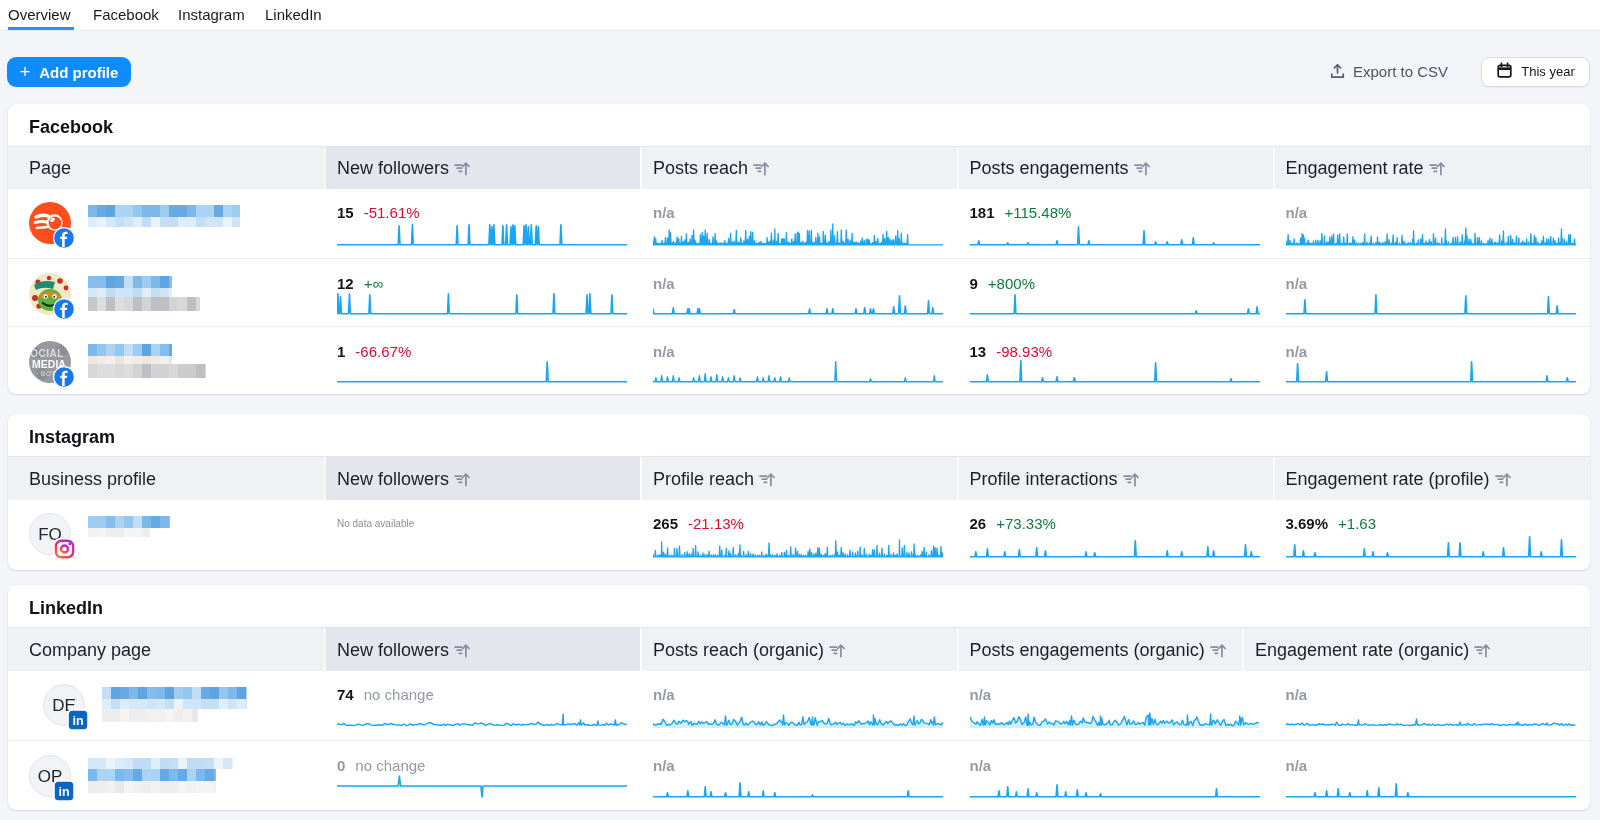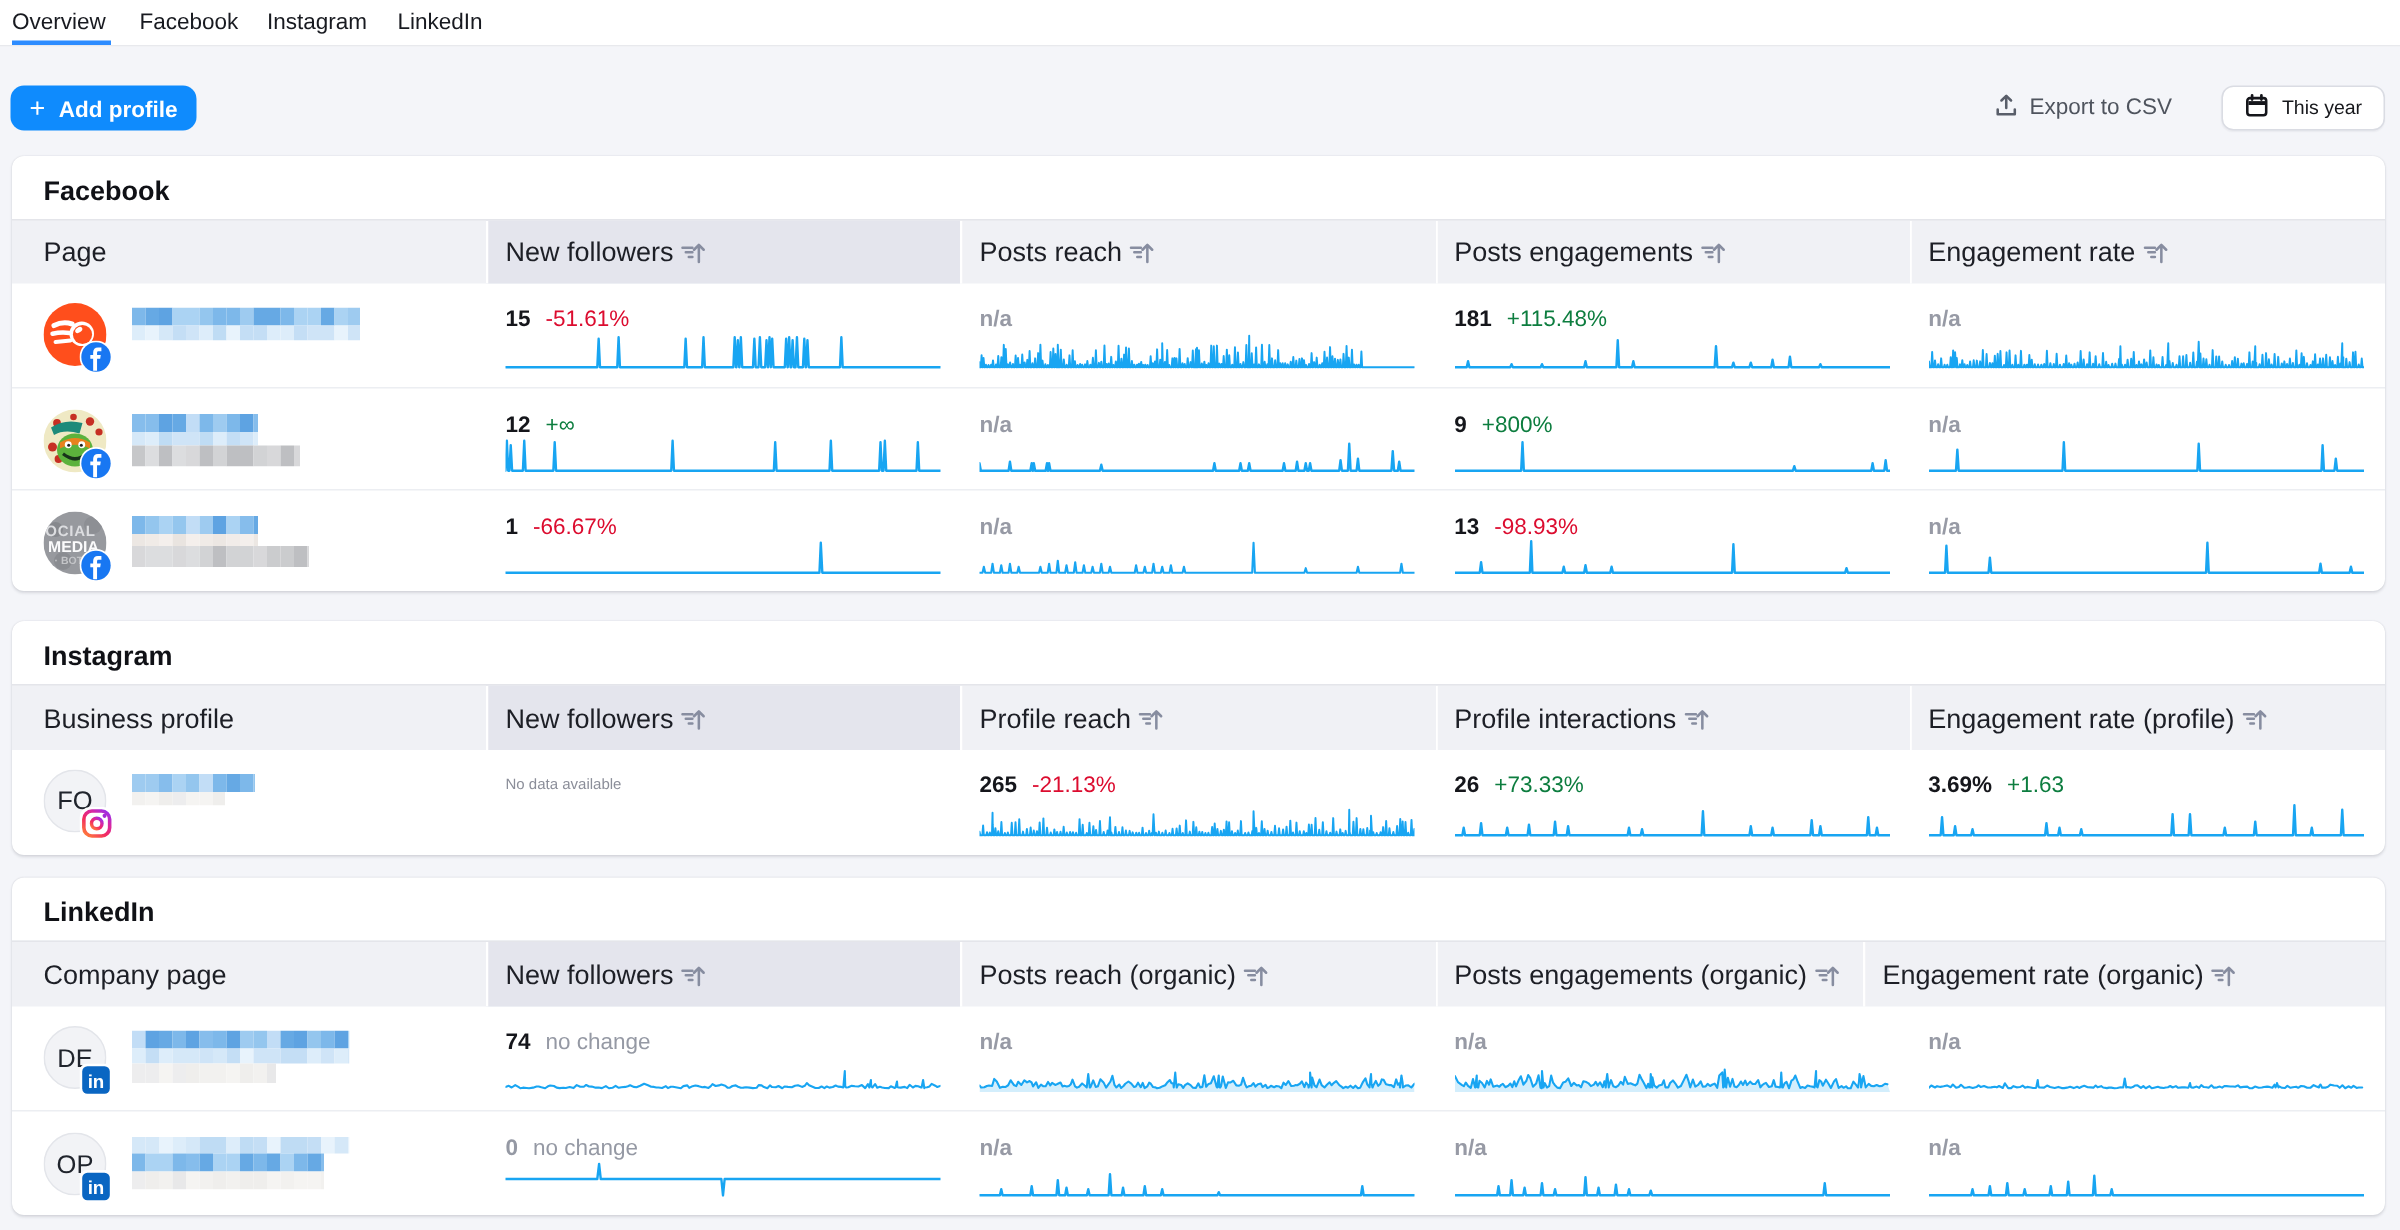--- a/index.html
+++ b/index.html
@@ -499,21 +499,21 @@
           </svg></span>
       </div>
       <div class="hcell vdiv" style="left:1234px;width:317.5px;">
         <span class="lbl">Engagement rate (organic)<svg width="18" height="17" viewBox="0 0 18 17" style="vertical-align:-3.5px;margin-left:4px">
             <path d="M8.6 5.1 h-6.6 M8.6 8.2 h-4.4 M8.6 11.3 h-2.4" stroke="#878da0" stroke-width="1.7" stroke-linecap="round"></path>
             <path d="M12.9 14.6 L12.9 3.4 M9.7 6.5 L12.9 3.2 L16.1 6.5" stroke="#878da0" stroke-width="1.7" fill="none" stroke-linecap="round" stroke-linejoin="round"></path>
           </svg></span>
       </div>
     </div>
     <div class="row" style="top:85px;height:70px;">
-      <div class="cell" style="left:0px;width:316px;">
+      <div class="cell" style="left:14px;width:316px;">
         <div class="avatar"><svg width="42" height="42">
             <circle cx="21" cy="21" r="20.5" fill="#f2f3f6" stroke="#e3e5ea" stroke-width="1"></circle>
             <text x="21" y="27" font-family="Liberation Sans,sans-serif" font-size="17" fill="#20242c" text-anchor="middle">DE</text>
           </svg><div class="badge"><svg width="22" height="22">
               <rect x="0" y="0" width="22" height="22" rx="5" fill="#fff"></rect>
               <rect x="1.8" y="1.8" width="18.4" height="18.4" rx="3.5" fill="#0a66c2"></rect>
               <text x="11" y="16.2" font-family="Liberation Sans,sans-serif" font-size="12.5" font-weight="bold" fill="#fff" text-anchor="middle">in</text>
             </svg></div></div>
         <div class="pname">
           <svg width="145" height="35" style="display:block">

